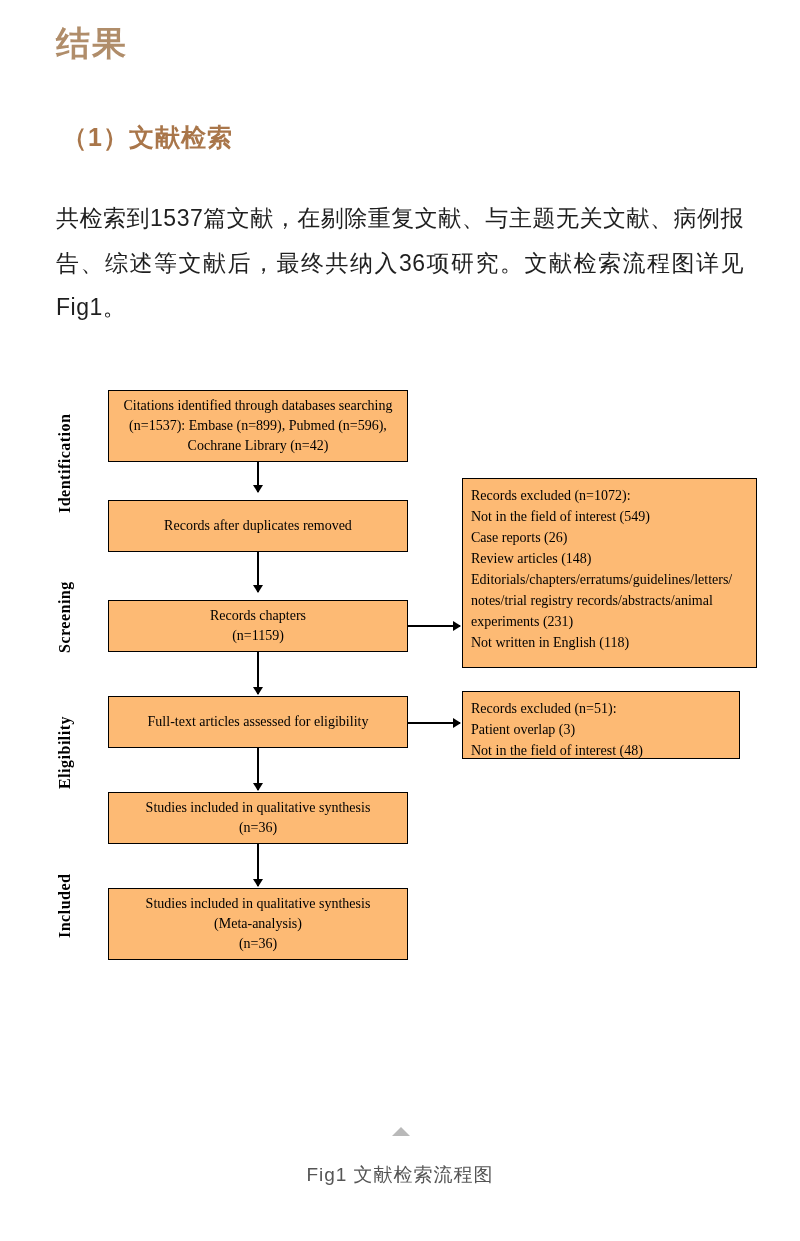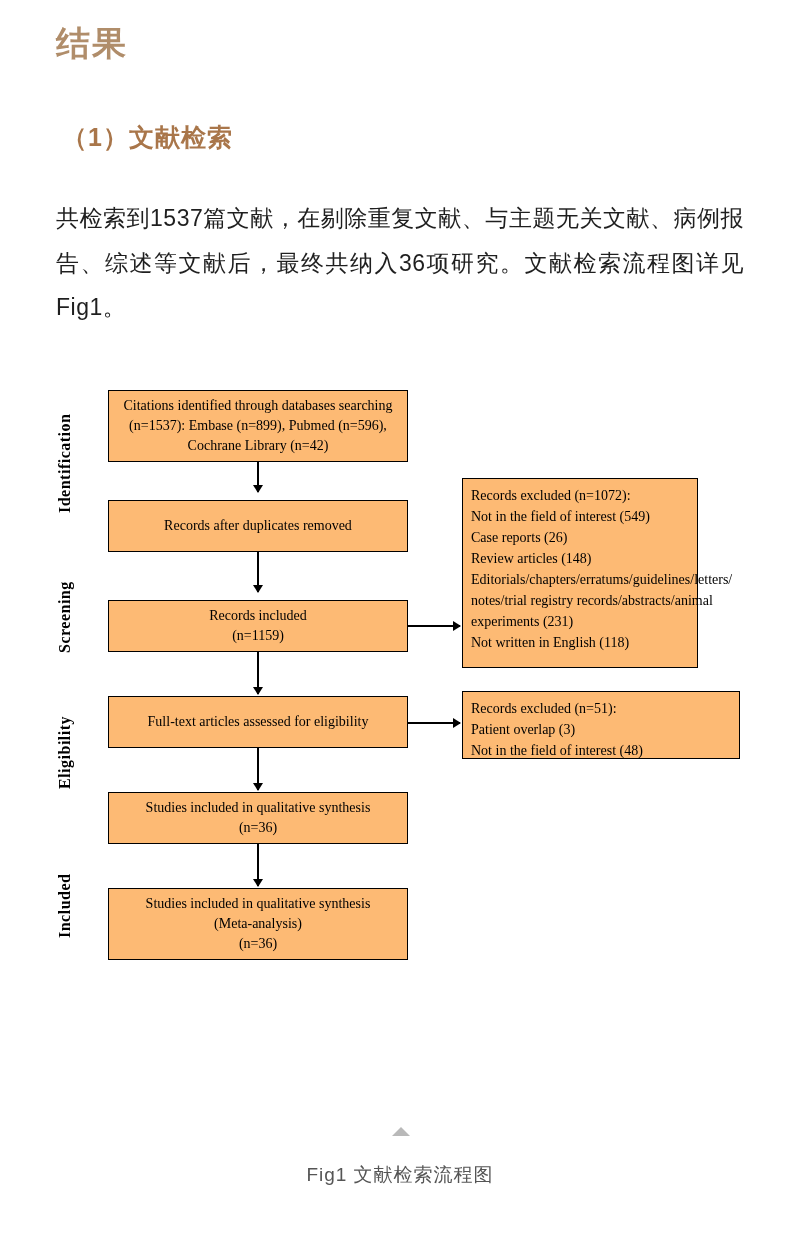--- a/index.html
+++ b/index.html
@@ -163,27 +163,27 @@
 
   <div class="arrow-v" style="left:257px; top:84px; height:30px;"></div>
 
   <div class="box" style="left:108px; top:122px; width:300px; height:52px;">
     <span class="ln">Records after duplicates removed</span>
   </div>
 
   <div class="arrow-v" style="left:257px; top:174px; height:40px;"></div>
 
   <div class="box" style="left:108px; top:222px; width:300px; height:52px;">
-    <span class="ln">Records included</span>
+    <span class="ln">Records chapters</span>
     <span class="ln">(n=1159)</span>
   </div>
 
   <div class="arrow-h" style="left:408px; top:247px; width:52px;"></div>
 
-  <div class="box left-align" style="left:462px; top:100px; width:236px; height:190px;">
+  <div class="box left-align" style="left:462px; top:100px; width:295px; height:190px;">
     <span class="ln">Records excluded (n=1072):</span>
     <span class="ln">Not in the field of interest (549)</span>
     <span class="ln">Case reports (26)</span>
     <span class="ln">Review articles (148)</span>
     <span class="ln">Editorials/chapters/erratums/guidelines/letters/</span>
     <span class="ln">notes/trial registry records/abstracts/animal</span>
     <span class="ln">experiments (231)</span>
     <span class="ln">Not written in English (118)</span>
   </div>
 

